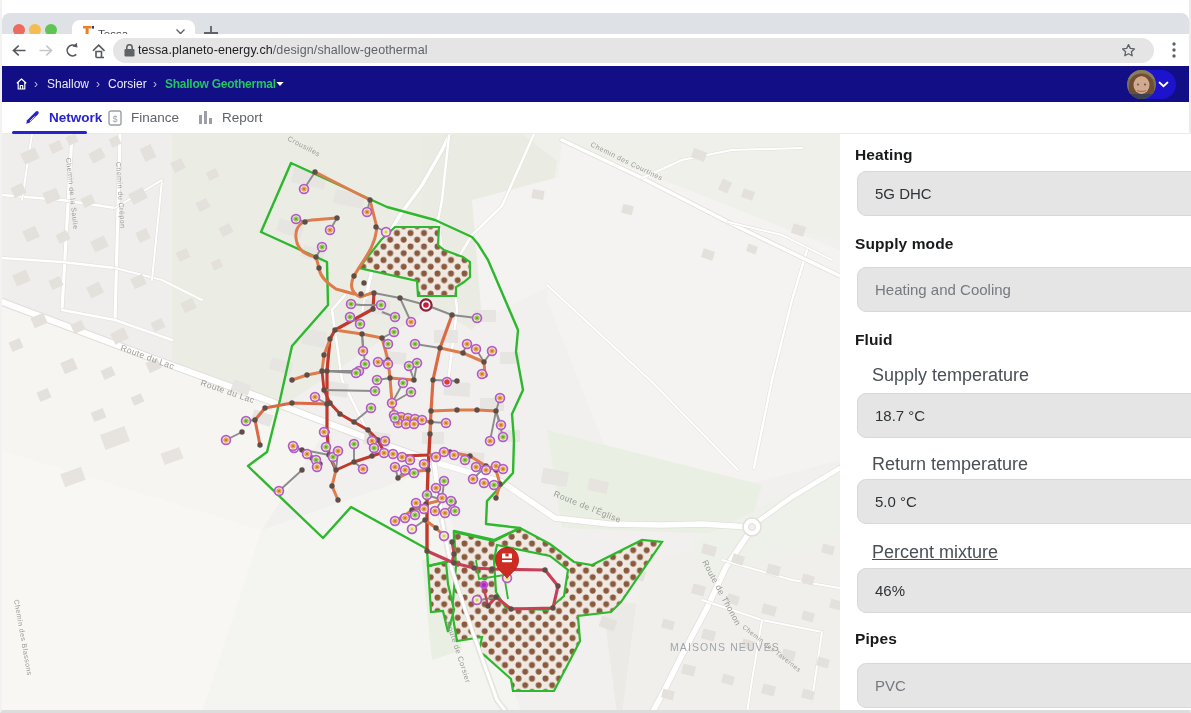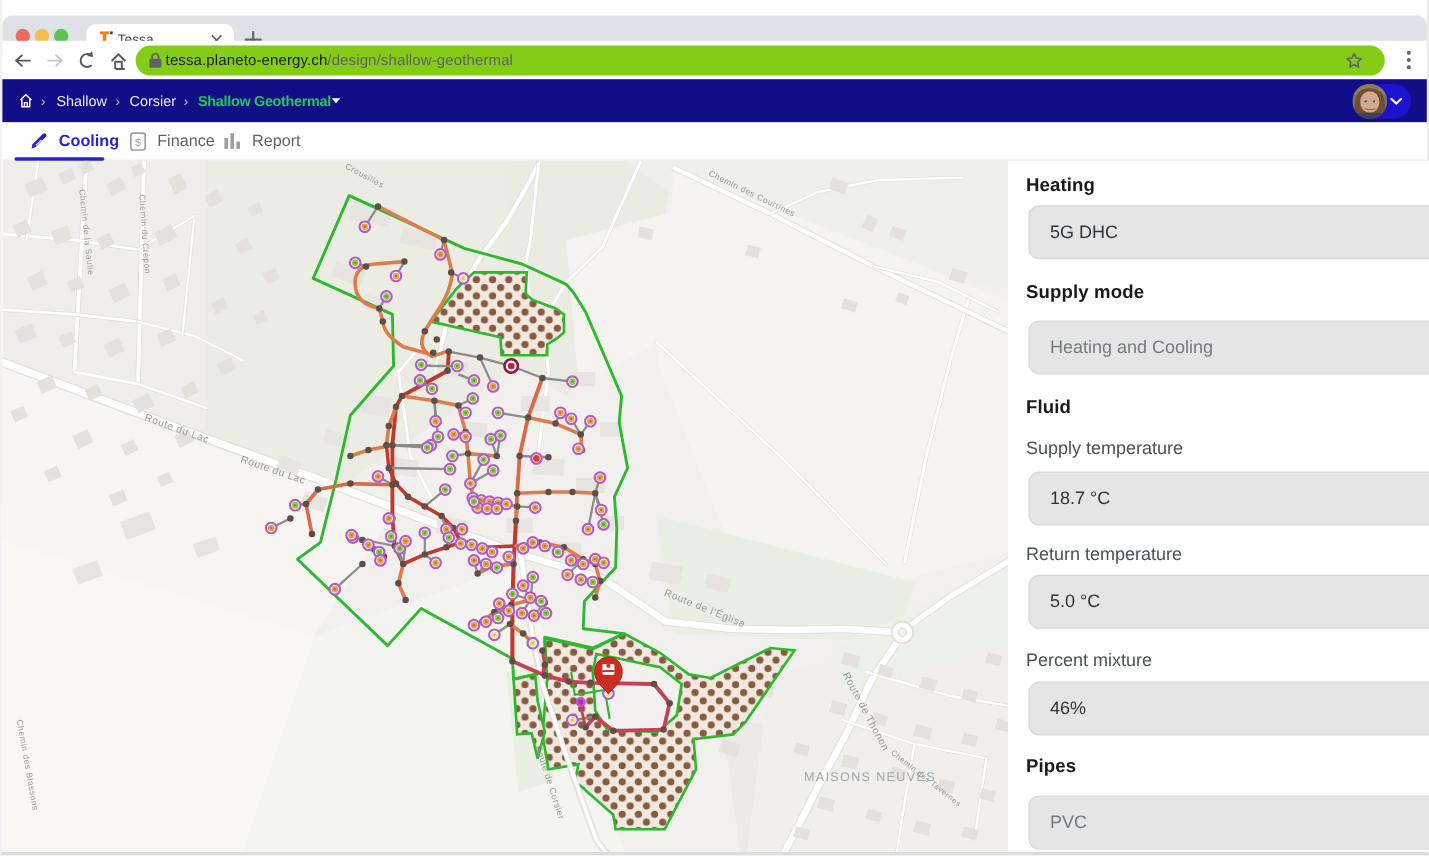--- a/index.html
+++ b/index.html
@@ -10,21 +10,21 @@
   
   .tabstrip { position:absolute; left:0; top:13px; width:100%; height:34px; background:#dee1e6;
     border-radius:8px 8px 0 0; }
   .tl { position:absolute; top:11px; width:12px; height:12px; border-radius:50%; }
   .tab { position:absolute; left:70px; top:7px; width:123px; height:27px; background:#fff;
     border-radius:8px 8px 0 0; }
   .tabtitle { position:absolute; left:26px; top:7.5px; font-size:11.5px; color:#45494d; }
   .plus { position:absolute; left:196px; top:7px; width:26px; height:26px; }
   
   .toolbar { position:absolute; left:0; top:34px; width:100%; height:32px; background:#fff; }
-  .pill { position:absolute; left:111px; top:4px; width:1041px; height:25px; background:#84cc16;
+  .pill { position:absolute; left:111px; top:4px; width:1041px; height:25px; background:#e5e5e5;
     border-radius:13px; }
   .url { position:absolute; left:25px; top:5px; font-size:12.5px; color:#202124; letter-spacing:0.1px; }
   .url .gray { color:#5f6368; }
   
   .navbar { position:absolute; left:0; top:66px; width:100%; height:36px; background:#120e86;
     color:#eaeaf8; font-size:12px; }
   .crumbs { position:absolute; left:0; top:0; height:36px; width:100%; }
   .crumbs > * { position:absolute; top:50%; transform:translateY(-50%); white-space:nowrap; }
   .crumbs .sep { color:#b9b9dd; font-size:12px; }
   .crumbs b { color:#22c55e; }
@@ -35,21 +35,21 @@
     border-bottom:1px solid #ebebeb; }
   .ptab { position:absolute; top:0; height:31px; display:flex; align-items:center; gap:9px;
     font-size:13.5px; color:#5f6368; }
   .ptab.active { color:#2823d1; font-weight:bold; }
   .underline { position:absolute; left:-13px; top:29px; width:75px; height:3px; background:#2823d1;
     border-radius:2px; }
   
   .mapwrap { position:absolute; left:0; top:134px; width:838px; height:576px; overflow:hidden; }
   .sidebar { position:absolute; left:838px; top:134px; width:351px; height:576px; background:#fff; }
   .sb-h { position:absolute; left:15px; font-size:15.5px; font-weight:bold; color:#17191b; letter-spacing:0.1px; }
-  .sb-l { position:absolute; left:15px; font-size:15px; color:#4a5056; }
+  .sb-l { position:absolute; left:32px; font-size:18px; color:#4a5056; }
   .sb-box { position:absolute; left:17px; width:372px; height:45px; border:1px solid #d7d8da;
     border-radius:9px; font-size:15px; color:#2f3336; display:flex; align-items:center;
     padding-left:17px; background:#e5e5e5; }
   .sb-box.ph { color:#757a80; }
   .caret { position:absolute; right:17px; width:0; height:0; border-left:6.5px solid transparent;
     border-right:6.5px solid transparent; border-top:7px solid #51565c; }
 </style>
 </head>
 <body>
 <div class="win">
@@ -147,31 +147,31 @@
       </svg>
     </div>
   </div>
 
   <div class="tabsrow">
     <div class="ptab active" style="left:23px;">
       <svg width="15" height="15" viewBox="0 0 15 15">
         <path d="M1.2 13.8 L2.1 10.3 L10.9 1.5 A1.7 1.7 0 0 1 13.3 3.9 L4.5 12.7 Z" fill="#2823d1"></path>
         <path d="M4.9 11.2 L9.6 6.5" stroke="#fff" stroke-width="0.9"></path>
       </svg>
-      <span>Cooling</span>
+      <span>Network</span>
       <div class="underline"></div>
     </div>
     <div class="ptab" style="left:106px;">
       <svg width="14" height="16" viewBox="0 0 14 16">
         <rect x="1" y="1" width="12" height="14" rx="2" fill="none" stroke="#9aa0a6" stroke-width="1.4"></rect>
         <text x="7" y="11.5" font-size="9" fill="#9aa0a6" text-anchor="middle" font-family="Liberation Sans">$</text>
       </svg>
       <span>Finance</span>
     </div>
-    <div class="ptab" style="left:184px;text-align:center;">
+    <div class="ptab" style="left:196px;text-align:center;">
       <svg width="15" height="15" viewBox="0 0 15 15">
         <rect x="1" y="5" width="3" height="9" fill="#9aa0a6"></rect>
         <rect x="6" y="1" width="3" height="13" fill="#9aa0a6"></rect>
         <rect x="11" y="8" width="3" height="6" fill="#9aa0a6"></rect>
       </svg>
       <span>Report</span>
     </div>
   </div>
 
   <div class="mapwrap">
@@ -909,18 +909,18 @@
   <div class="sidebar">
     <div class="sb-h" style="top:12px;">Heating</div>
     <div class="sb-box" style="top:37px;">5G DHC</div>
     <div class="sb-h" style="top:101px;">Supply mode</div>
     <div class="sb-box ph" style="top:133px;">Heating and Cooling<div class="caret" style="top:20px;"></div></div>
     <div class="sb-h" style="top:197px;">Fluid</div>
     <div class="sb-l" style="top:231px;">Supply temperature</div>
     <div class="sb-box" style="top:259px;">18.7 °C</div>
     <div class="sb-l" style="top:320px;">Return temperature</div>
     <div class="sb-box" style="top:345px;">5.0 °C</div>
-    <div class="sb-l" style="top:408px;">Percent mixture</div>
+    <div class="sb-l" style="top:408px;text-decoration:underline;">Percent mixture</div>
     <div class="sb-box" style="top:434px;">46%</div>
     <div class="sb-h" style="top:496px;">Pipes</div>
     <div class="sb-box ph" style="top:529px;">PVC<div class="caret" style="top:20px;"></div></div>
   </div>
 </div>
 
 </body></html>

